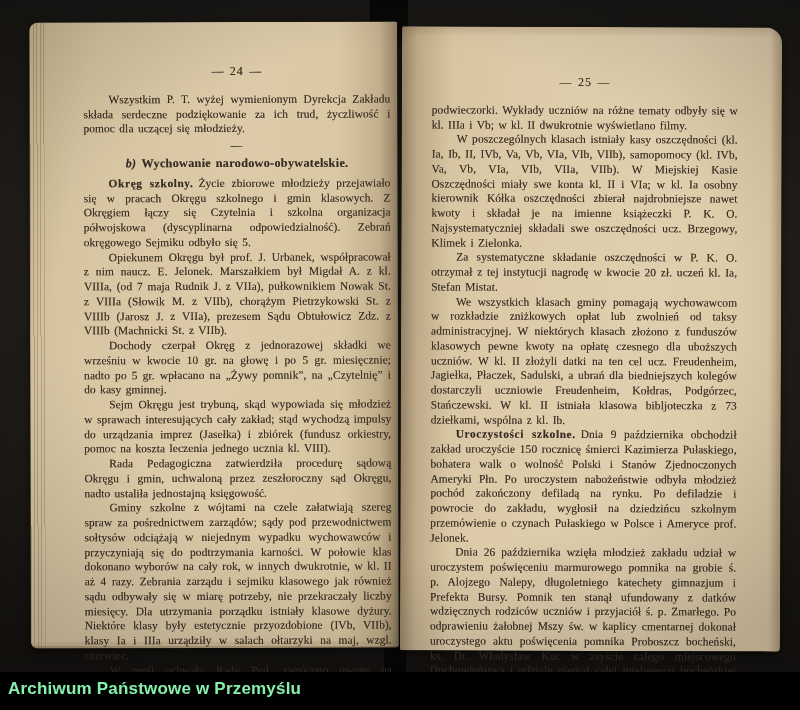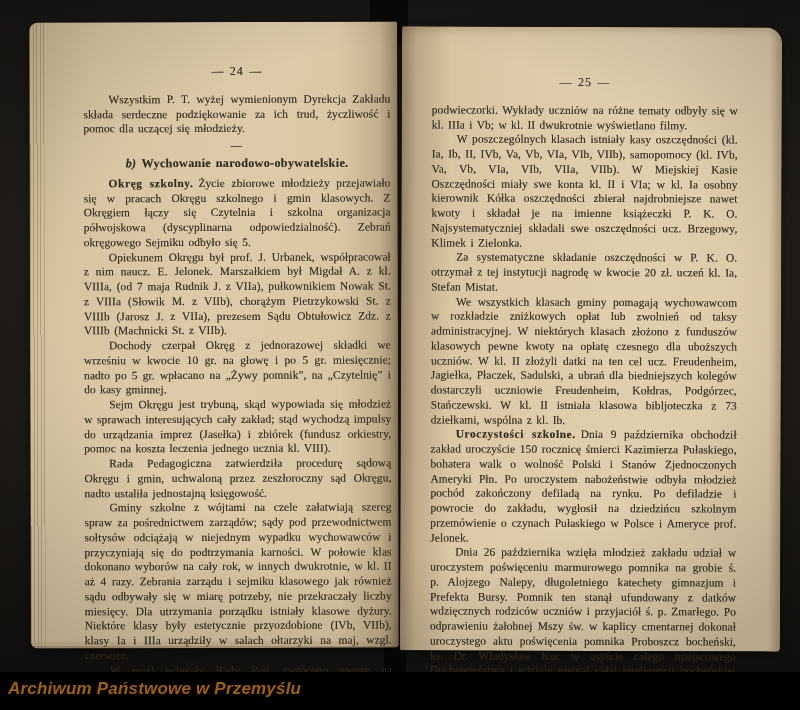--- a/index.html
+++ b/index.html
@@ -89,26 +89,25 @@
     position: absolute; left: 0; top: 0; width: 800px; height: 672px;
     pointer-events: none;
     background: radial-gradient(ellipse 560px 420px at 50% 45%, rgba(0,0,0,0) 60%, rgba(0,0,0,0.16) 100%);
   }
   .caption-bar {
     position: absolute; left: 0; bottom: 0; width: 800px; height: 38px;
     background: #000;
   }
   .caption-text {
     position: absolute; left: 8px; top: 7px;
-    color: #a16207;
+    color: #86efac;
     font-family: "Liberation Sans", "DejaVu Sans", sans-serif;
     font-weight: bold;
     font-size: 17px;
     letter-spacing: 0.2px;
-    font-style: italic;
   }
 </style>
 </head>
 <body>
 
 <div class="scan">
   <div class="spine-notch-top"></div>
   <div class="spine-notch-bottom"></div>
 
   <div class="page page-left">

